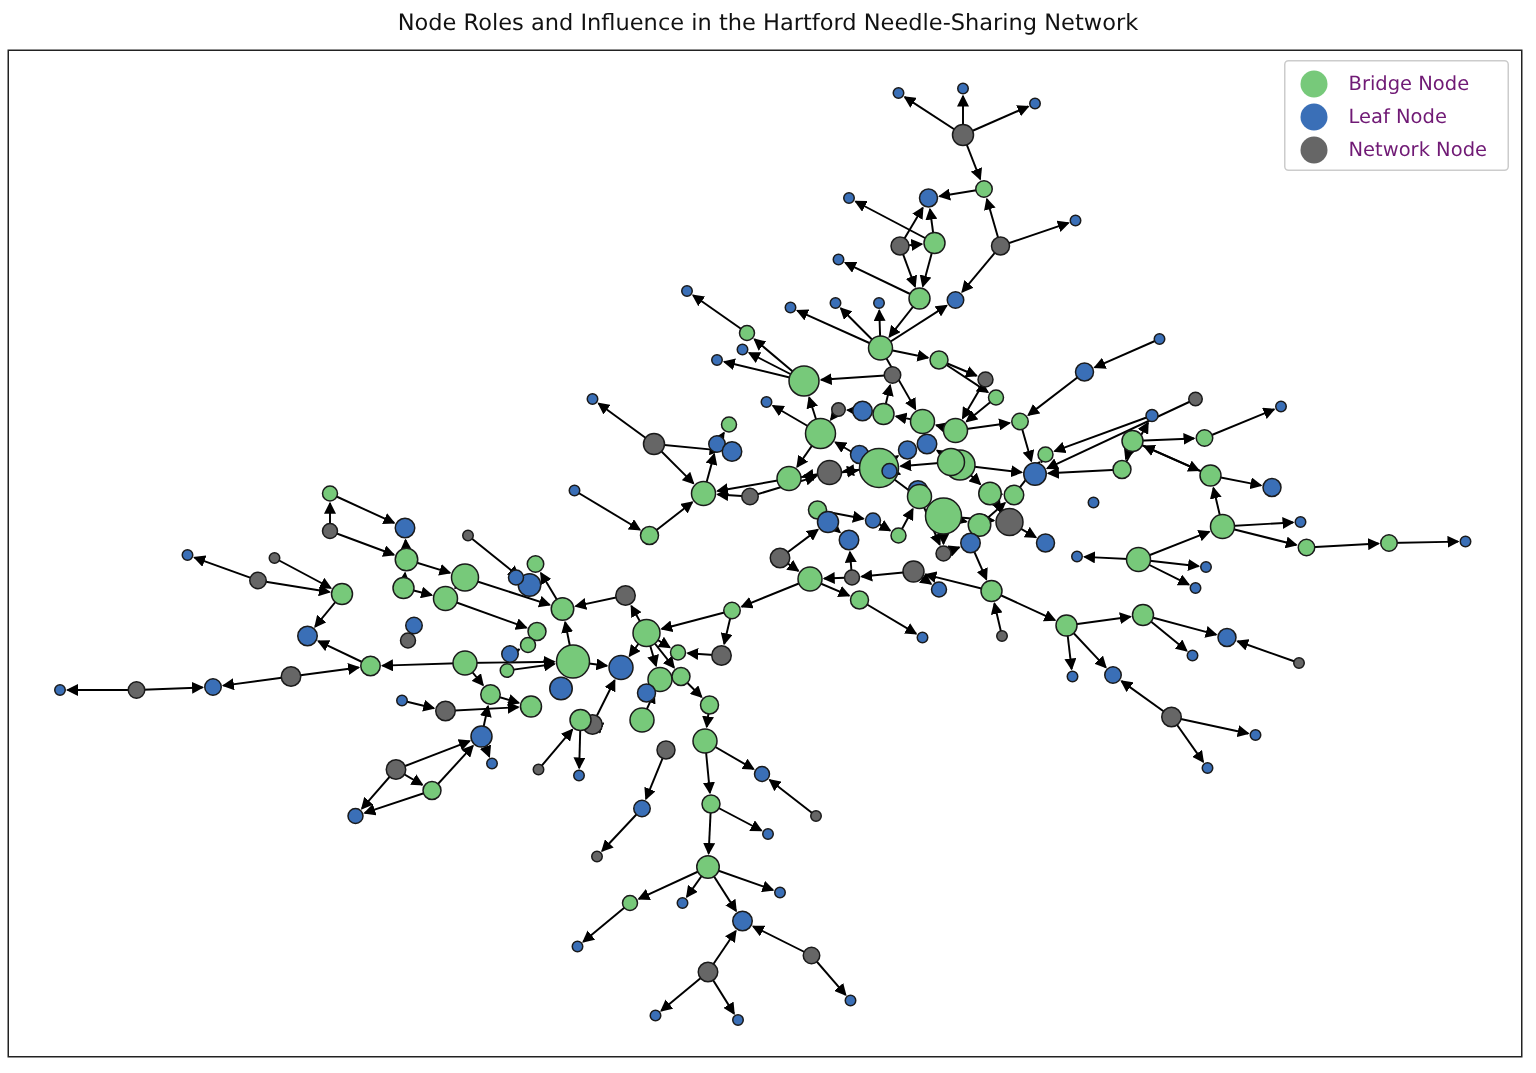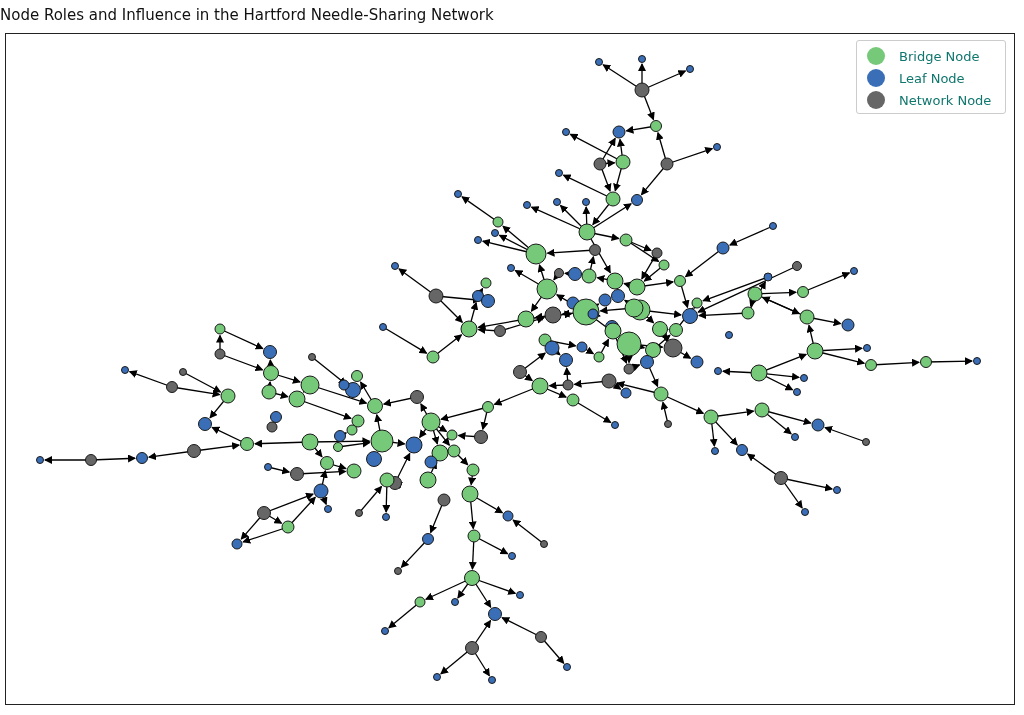--- a/index.html
+++ b/index.html
@@ -1,28 +1,28 @@
 <!DOCTYPE html>
 <html><head>
 <meta charset="utf-8">
 <style>
   html, body { margin: 0; padding: 0; background: #ffffff; }
   body { width: 1024px; height: 715px; position: relative; overflow: hidden;
          font-family: "DejaVu Sans", sans-serif; }
-  .title { position: absolute; left: 0; top: 6px; width: 1024px; 
+  .title { position: absolute; left: 0; top: 6px; width: 1024px; text-align: center;
            font-size: 15px; color: #111; }
   .plot-frame { position: absolute; left: 5px; top: 33px; width: 1010px; height: 672px;
                 border: 1.2px solid #222; box-sizing: border-box; }
   svg.graph { position: absolute; left: 0; top: 0; }
   .legend { position: absolute; left: 856px; top: 40px; width: 150px; height: 74px;
             background: rgba(255,255,255,0.85); border: 1px solid #cccccc; border-radius: 3px;
             box-sizing: border-box; padding: 4px 8px; }
   .legend-row { display: flex; align-items: center; height: 22px; }
   .legend-dot { width: 18px; height: 18px; border-radius: 50%; margin-right: 14px; margin-left: 2px; }
-  .legend-label { font-size: 13px; color: #0f766e; }
+  .legend-label { font-size: 13px; color: #701a75; }
 </style>
 </head>
 <body>
 
 <div class="title">Node Roles and Influence in the Hartford Needle-Sharing Network</div>
 
 <div class="plot-frame"></div>
 
 <svg class="graph" width="1024" height="715">
   <defs>

